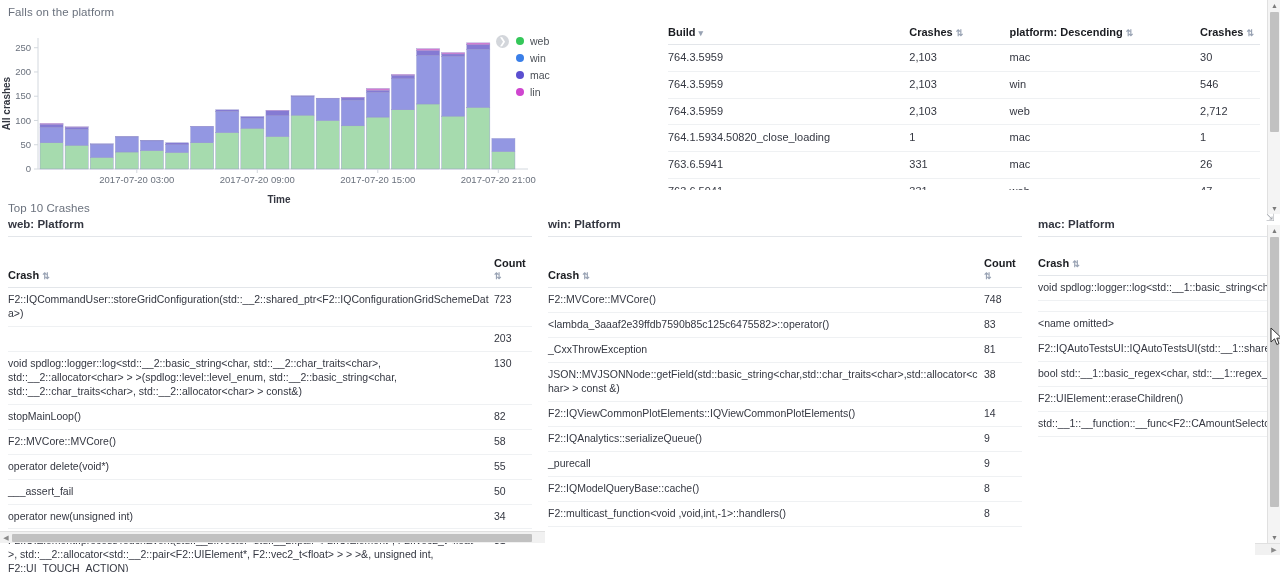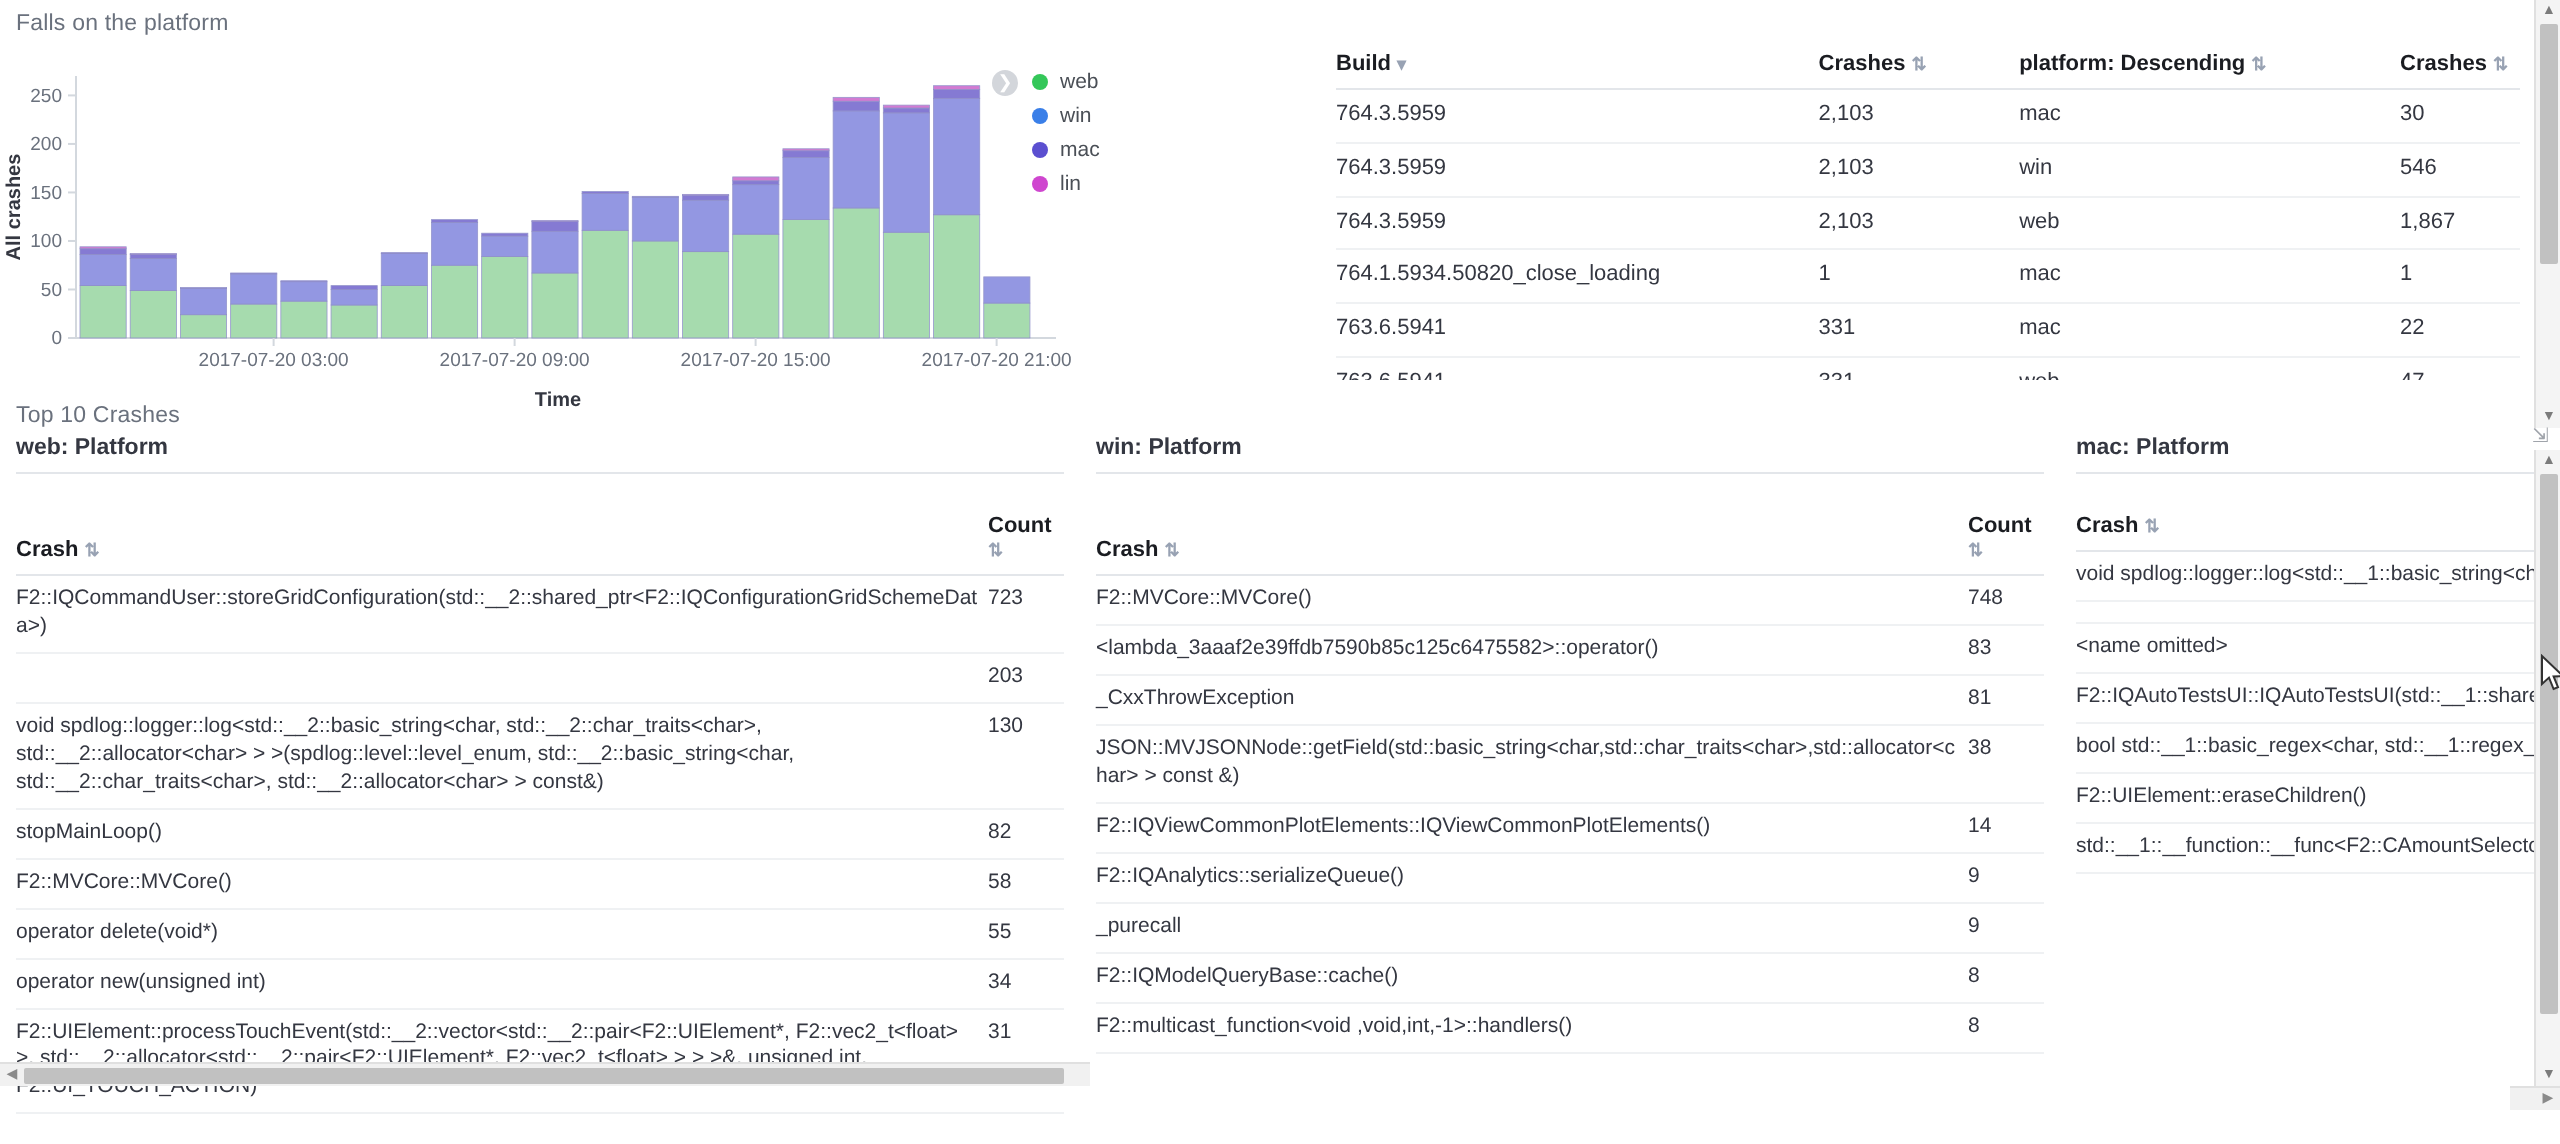--- a/index.html
+++ b/index.html
@@ -286,33 +286,33 @@
             <tr>
               <td>764.3.5959</td>
               <td>2,103</td>
               <td>win</td>
               <td>546</td>
             </tr>
             <tr>
               <td>764.3.5959</td>
               <td>2,103</td>
               <td>web</td>
-              <td>1,867</td>
+              <td>2,712</td>
             </tr>
             <tr>
               <td>764.1.5934.50820_close_loading</td>
               <td>1</td>
               <td>mac</td>
               <td>1</td>
             </tr>
             <tr>
               <td>763.6.5941</td>
               <td>331</td>
               <td>mac</td>
-              <td>22</td>
+              <td>26</td>
             </tr>
             <tr>
               <td>763.6.5941</td>
               <td>331</td>
               <td>web</td>
               <td>47</td>
             </tr>
             <tr>
               <td>763.6.5941</td>
               <td>331</td>
@@ -370,20 +370,24 @@
               </tr>
               <tr>
                 <td class="crash-name">F2::MVCore::MVCore()</td>
                 <td class="count-c">58</td>
               </tr>
               <tr>
                 <td class="crash-name">operator delete(void*)</td>
                 <td class="count-c">55</td>
               </tr>
               <tr>
+                <td class="crash-name">___assert_fail</td>
+                <td class="count-c">50</td>
+              </tr>
+              <tr>
                 <td class="crash-name">operator new(unsigned int)</td>
                 <td class="count-c">34</td>
               </tr>
               <tr>
                 <td class="crash-name">F2::UIElement::processTouchEvent(std::__2::vector&lt;std::__2::pair&lt;F2::UIElement*, F2::vec2_t&lt;float&gt; &gt;, std::__2::allocator&lt;std::__2::pair&lt;F2::UIElement*, F2::vec2_t&lt;float&gt; &gt; &gt; &gt;&amp;, unsigned int, F2::UI_TOUCH_ACTION)</td>
                 <td class="count-c">31</td>
               </tr>
             </tbody>
         </table>
       </div>

